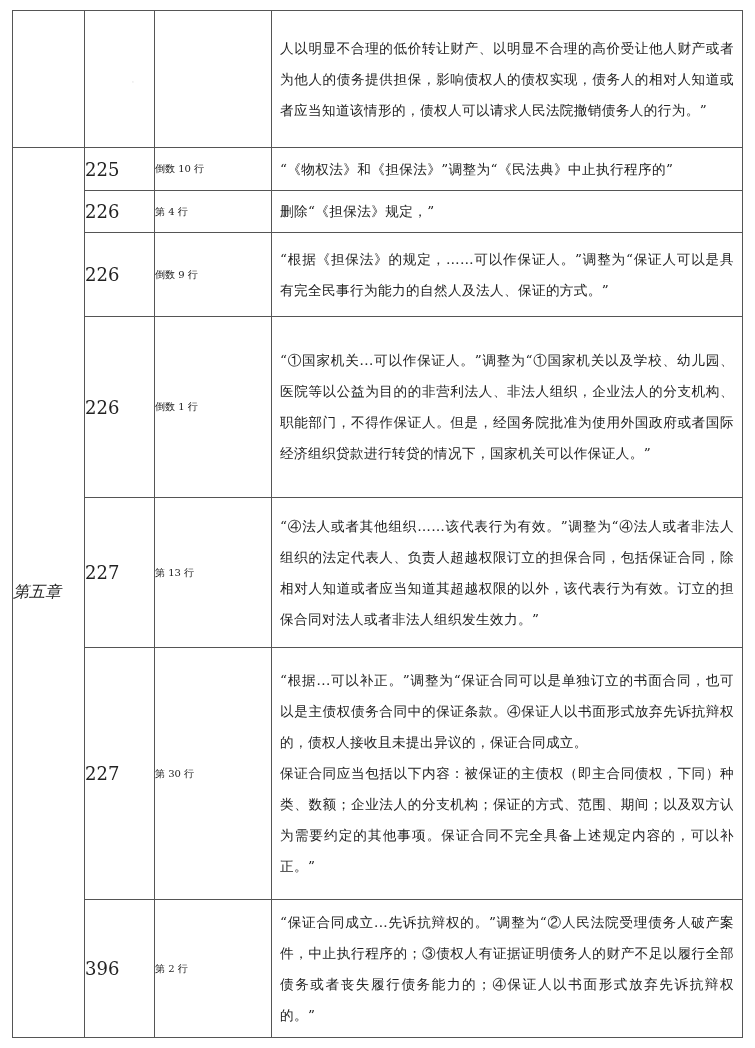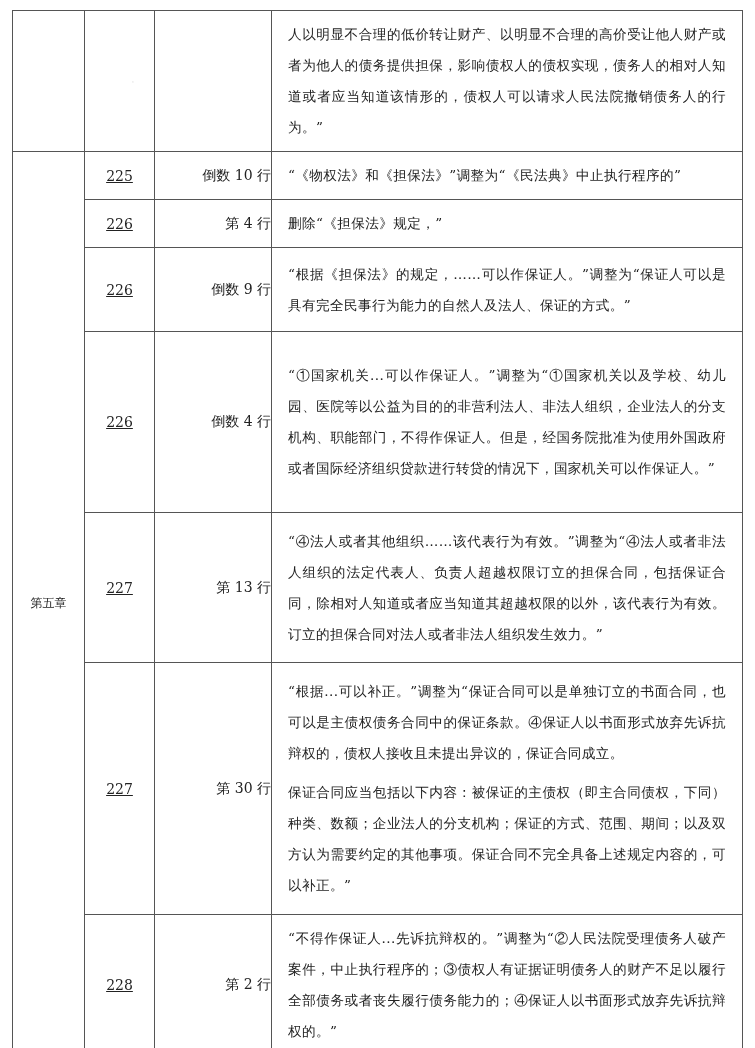--- a/index.html
+++ b/index.html
@@ -1,26 +1,26 @@
 <!DOCTYPE html>
 <html><head>
 <meta charset="utf-8">
 <style>
   html, body { margin: 0; padding: 0; background: #ffffff; }
   body { width: 755px; height: 1048px; position: relative; overflow: hidden;
          font-family: "DejaVu Serif", "Liberation Serif", serif; color: #222; }
   .tbl { position: absolute; left: 12px; top: 10px; width: 731px; height: 1027px;
          border-collapse: collapse; table-layout: fixed; }
   .tbl td { border: 1.3px solid #555; padding: 0; vertical-align: middle; }
-  .c1 { width: 71px; text-align: center; font-size: 12px; }
-  .c2 { width: 69px; text-align: center; font-size: 14px; text-decoration: underline; }
-  .c3 { width: 116px; text-align: right; font-size: 14px; }
+  .c1 { width: 71px; text-align: left; font-size: 16px; font-style: italic; }
+  .c2 { width: 69px; font-size: 18px; }
+  .c3 { width: 116px; text-align: left; font-size: 10px; }
   .c4 { padding: 0 8px 0 8px !important; font-size: 13.6px; line-height: 31px;
         text-align: justify; letter-spacing: 0.4px; }
-  .c4 p { margin: 8px; }
+  .c4 p { margin: 0; }
   .stray { position: absolute; left: 132px; top: 78px; font-size: 6px; color: #999; }
 </style>
 </head>
 <body>
 
 <table class="tbl">
   <tbody>
       <tr style="height:137px">
     <td class="c1"></td>
     <td class="c2"></td>
@@ -46,43 +46,43 @@
   </tr>
   <tr style="height:84px">
     <td class="c2">226</td>
     <td class="c3">倒数 9 行</td>
     <td class="c4">
           <p>“根据《担保法》的规定，……可以作保证人。”调整为“保证人可以是具有完全民事行为能力的自然人及法人、保证的方式。”</p>
         </td>
   </tr>
   <tr style="height:181px">
     <td class="c2">226</td>
-    <td class="c3">倒数 4 行</td>
+    <td class="c3">倒数 1 行</td>
     <td class="c4">
           <p>“①国家机关...可以作保证人。”调整为“①国家机关以及学校、幼儿园、医院等以公益为目的的非营利法人、非法人组织，企业法人的分支机构、职能部门，不得作保证人。但是，经国务院批准为使用外国政府或者国际经济组织贷款进行转贷的情况下，国家机关可以作保证人。”</p>
         </td>
   </tr>
   <tr style="height:150px">
     <td class="c2">227</td>
     <td class="c3">第 13 行</td>
     <td class="c4">
           <p>“④法人或者其他组织……该代表行为有效。”调整为“④法人或者非法人组织的法定代表人、负责人超越权限订立的担保合同，包括保证合同，除相对人知道或者应当知道其超越权限的以外，该代表行为有效。订立的担保合同对法人或者非法人组织发生效力。”</p>
         </td>
   </tr>
   <tr style="height:252px">
     <td class="c2">227</td>
     <td class="c3">第 30 行</td>
     <td class="c4">
       <p>“根据...可以补正。”调整为“保证合同可以是单独订立的书面合同，也可以是主债权债务合同中的保证条款。④保证人以书面形式放弃先诉抗辩权的，债权人接收且未提出异议的，保证合同成立。</p>
       <p>保证合同应当包括以下内容：被保证的主债权（即主合同债权，下同）种类、数额；企业法人的分支机构；保证的方式、范围、期间；以及双方认为需要约定的其他事项。保证合同不完全具备上述规定内容的，可以补正。”</p>
     </td>
   </tr>
   <tr style="height:138px">
-    <td class="c2">228</td>
+    <td class="c2">396</td>
     <td class="c3">第 2 行</td>
     <td class="c4">
-          <p>“不得作保证人...先诉抗辩权的。”调整为“②人民法院受理债务人破产案件，中止执行程序的；③债权人有证据证明债务人的财产不足以履行全部债务或者丧失履行债务能力的；④保证人以书面形式放弃先诉抗辩权的。”</p>
+          <p>“保证合同成立...先诉抗辩权的。”调整为“②人民法院受理债务人破产案件，中止执行程序的；③债权人有证据证明债务人的财产不足以履行全部债务或者丧失履行债务能力的；④保证人以书面形式放弃先诉抗辩权的。”</p>
         </td>
   </tr>
 </tbody>
   </table>
 
 <span class="stray">·</span>
 
 </body></html>

